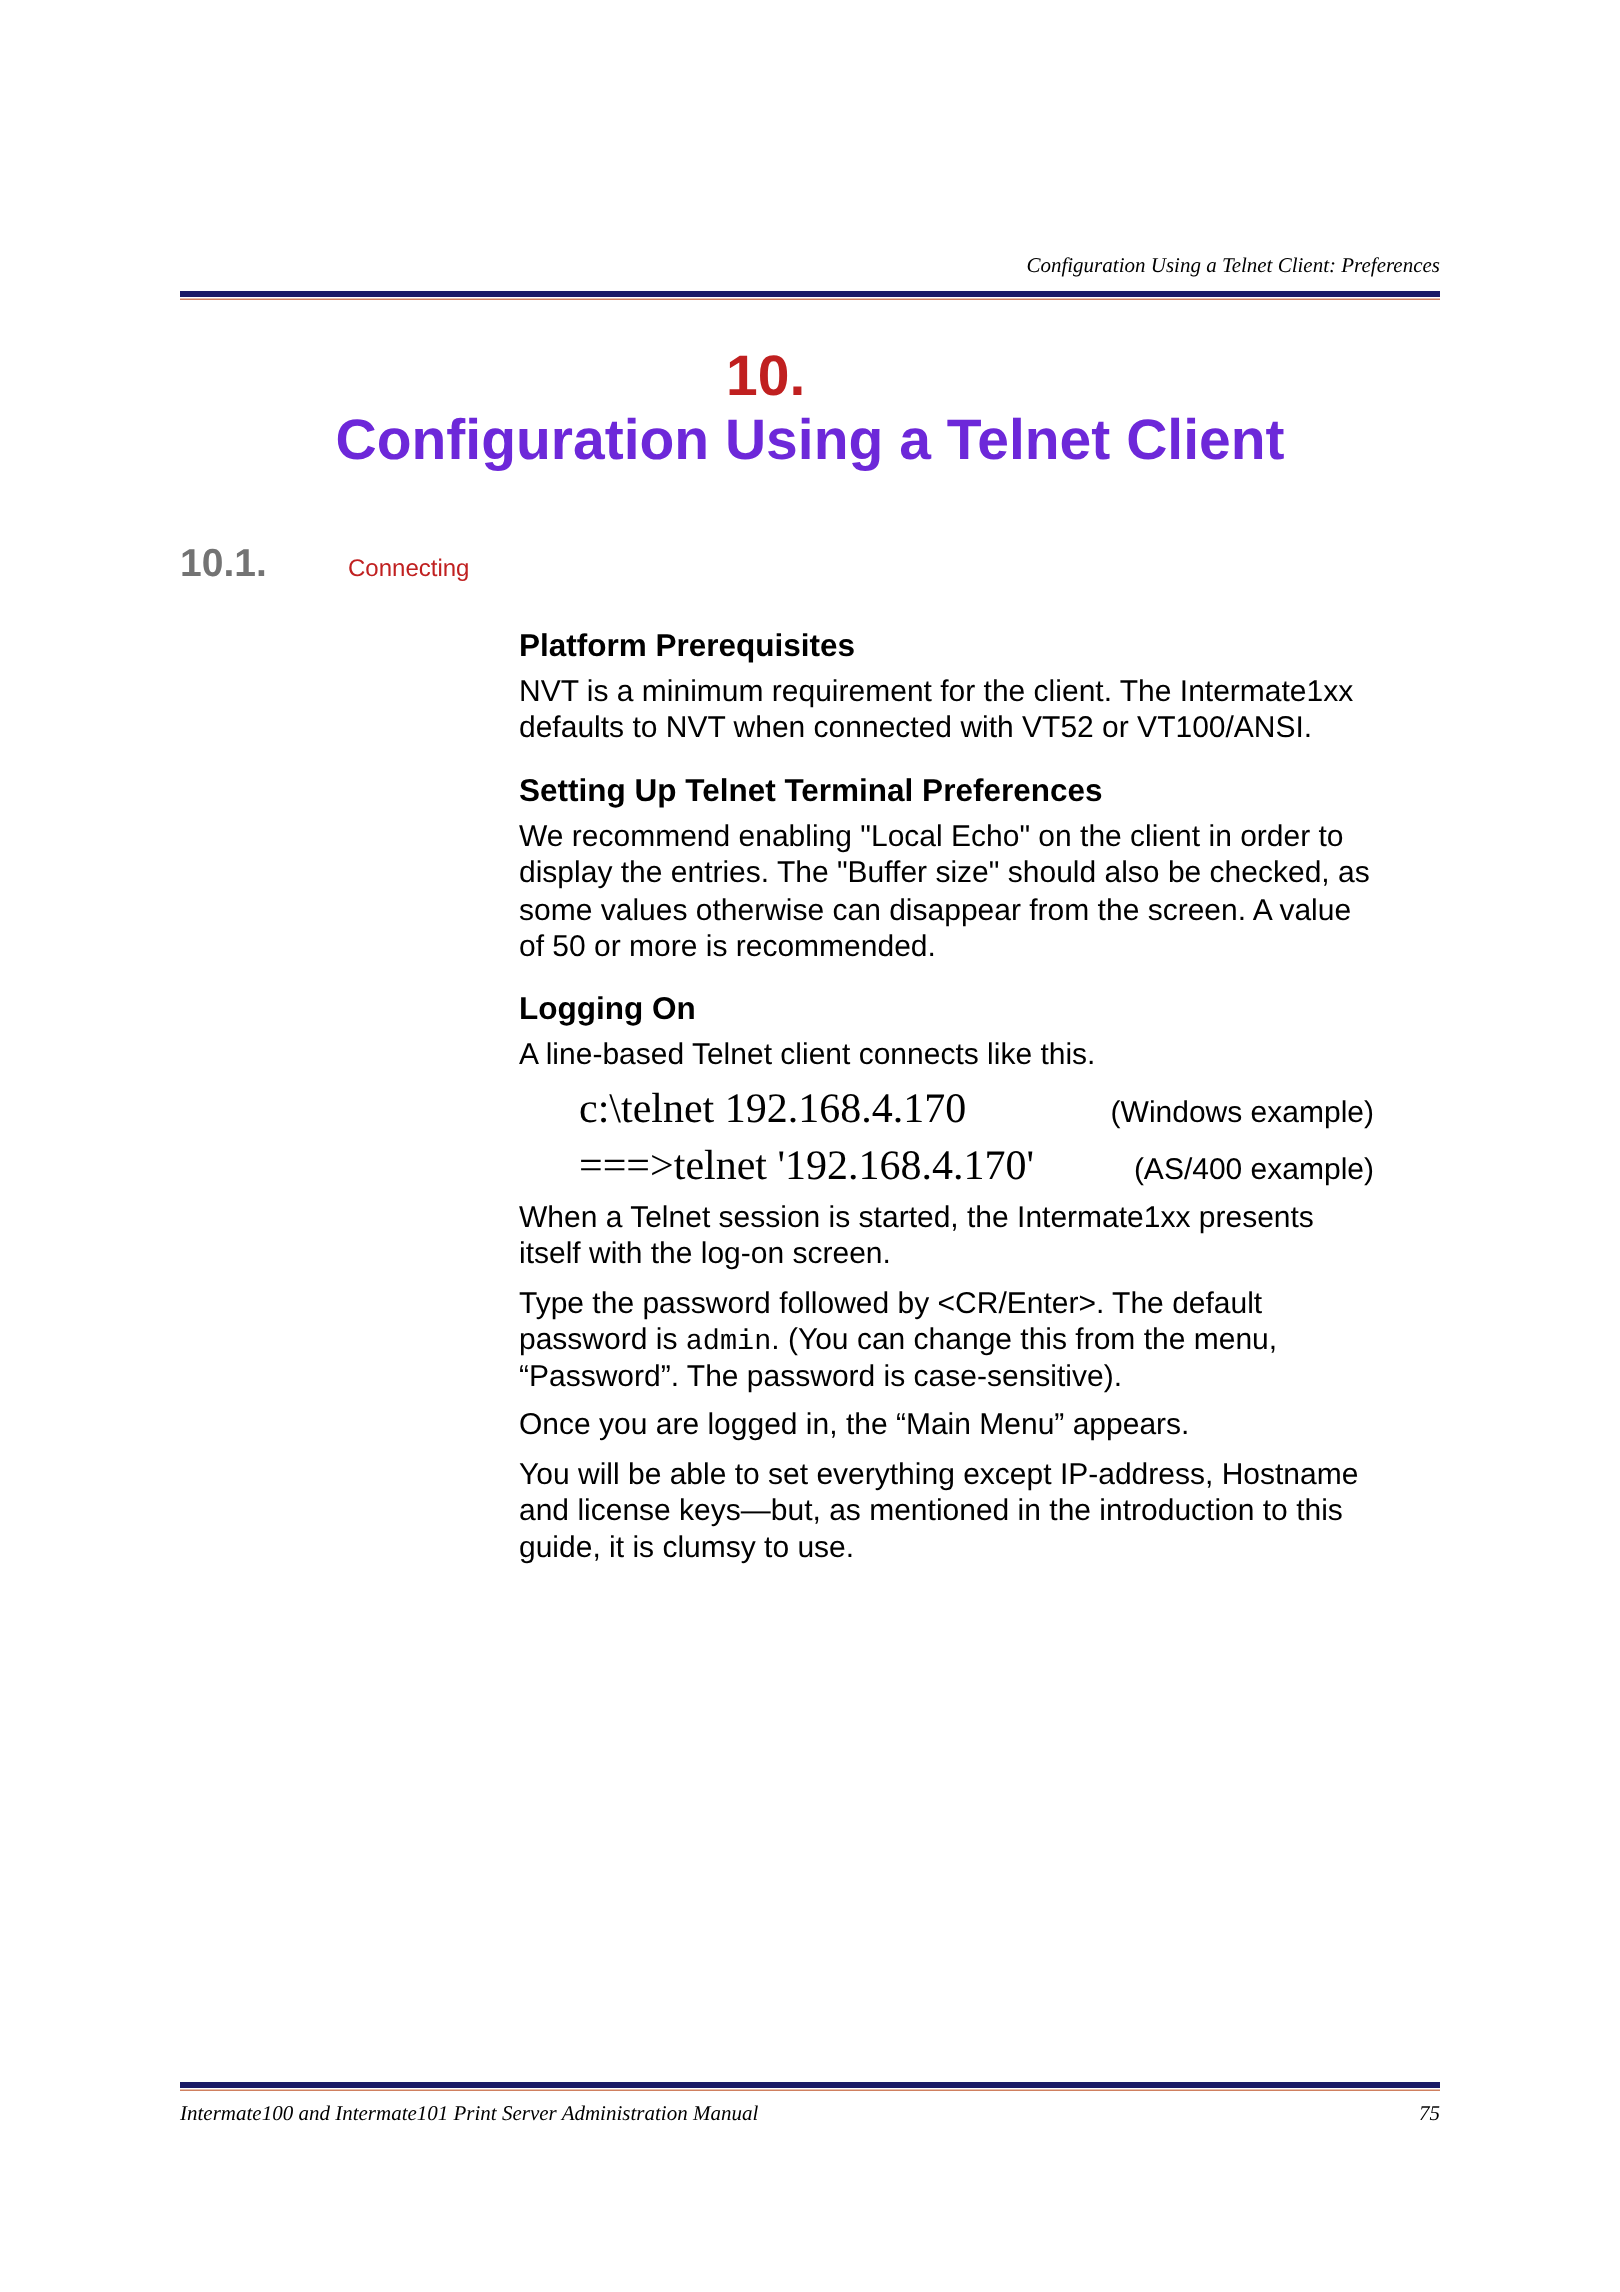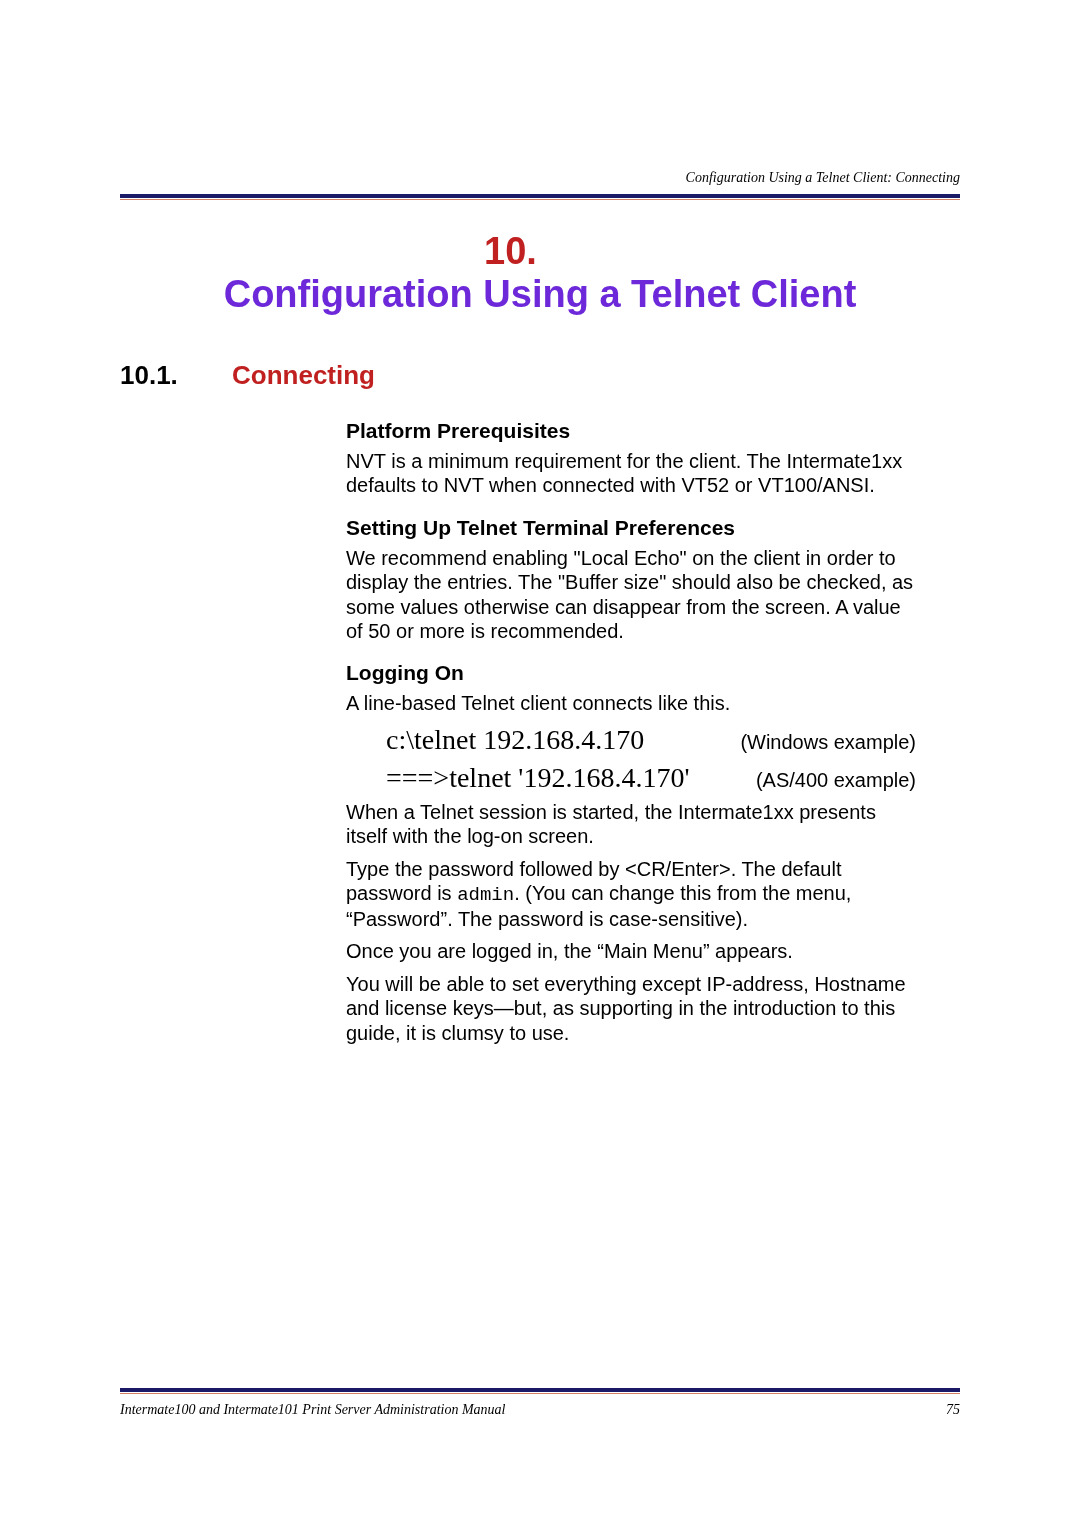--- a/index.html
+++ b/index.html
@@ -46,30 +46,30 @@
     color: #6d28d9;
     font-weight: bold;
     font-size: 38px;
   }
   .section-row {
     display: flex;
     align-items: baseline;
     margin-bottom: 28px;
   }
   .section-num {
-    color: #000000;
+    color: #737373;
     font-weight: bold;
     font-size: 26px;
     width: 112px;
     flex-shrink: 0;
   }
   .section-title {
     color: #c02020;
-    font-weight: bold;
-    font-size: 26px;
+    font-weight: normal;
+    font-size: 16px;
   }
   .body-col {
     margin-left: 226px;
     width: 570px;
   }
   .sub-head {
     font-weight: bold;
     font-size: 21px;
     margin-bottom: 6px;
     margin-top: 18px;
@@ -111,21 +111,21 @@
     font-family: "Times New Roman", Times, serif;
     font-style: italic;
     font-size: 14px;
   }
 </style>
 </head>
 <body>
 
 <div class="page">
 
-  <div class="running-header">Configuration Using a Telnet Client: Connecting</div>
+  <div class="running-header">Configuration Using a Telnet Client: Preferences</div>
   <div class="top-rule"></div>
 
   <div class="chapter-row">
     <div class="chapter-num">10.</div>
     <div class="chapter-title">Configuration Using a Telnet Client</div>
   </div>
 
   <div class="section-row">
     <div class="section-num">10.1.</div>
     <div class="section-title">Connecting</div>
@@ -153,21 +153,21 @@
     </div>
 
     <div class="para">When a Telnet session is started, the Intermate1xx presents itself with the log-on screen.</div>
 
 
     <div class="para">
       <span>Type the password followed by &lt;CR/Enter&gt;. The default password is </span><span class="mono">admin</span><span>. (You can change this from the menu, “Password”. The password is case-sensitive).</span>
     </div>
 
     <div class="para">Once you are logged in, the “Main Menu” appears.</div>
-    <div class="para">You will be able to set everything except IP-address, Hostname and license keys—but, as supporting in the introduction to this guide, it is clumsy to use.</div>
+    <div class="para">You will be able to set everything except IP-address, Hostname and license keys—but, as mentioned in the introduction to this guide, it is clumsy to use.</div>
 
   </div>
 </div>
 
 <div class="footer">
   <div class="bottom-rule"></div>
   <div class="footer-row">
     <span>Intermate100 and Intermate101 Print Server Administration Manual</span>
     <span>75</span>
   </div>

